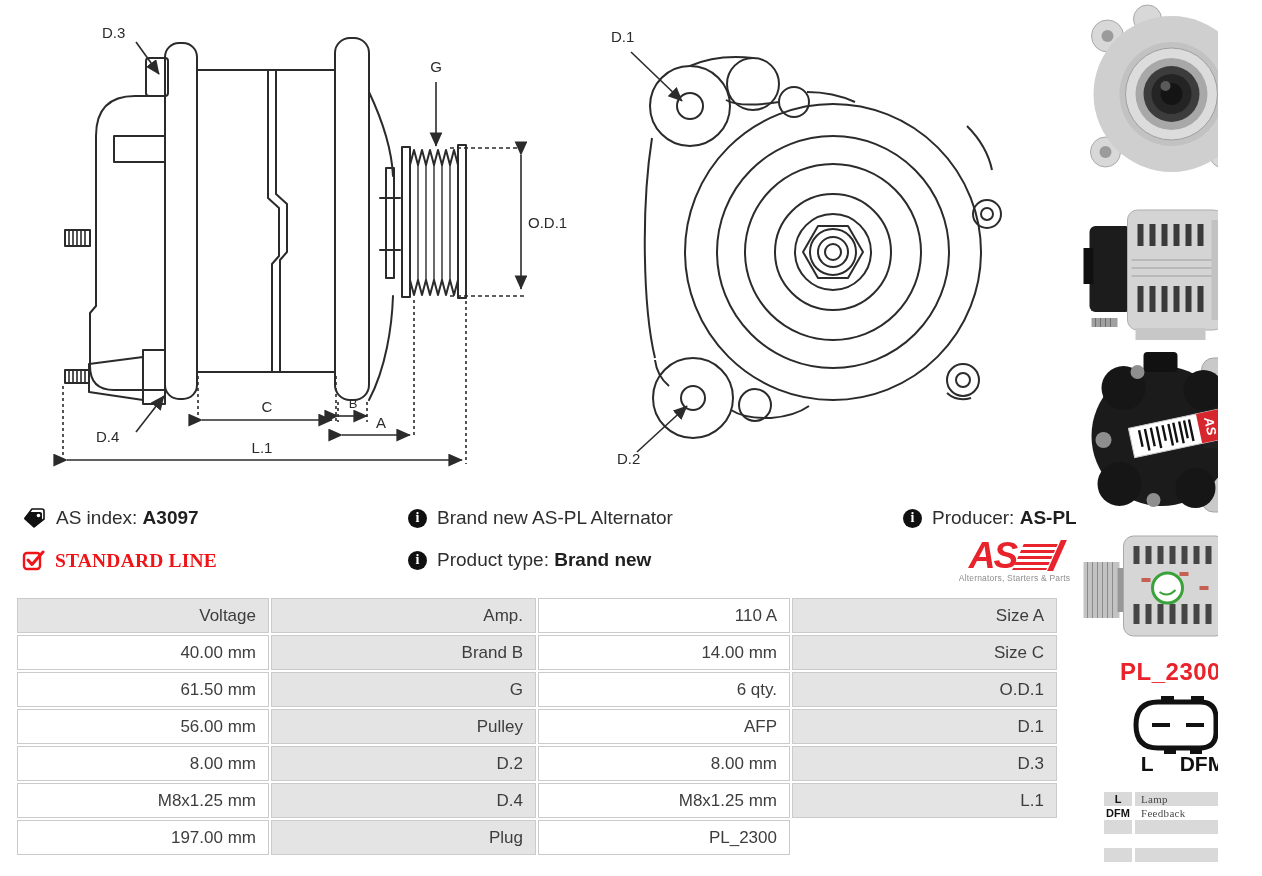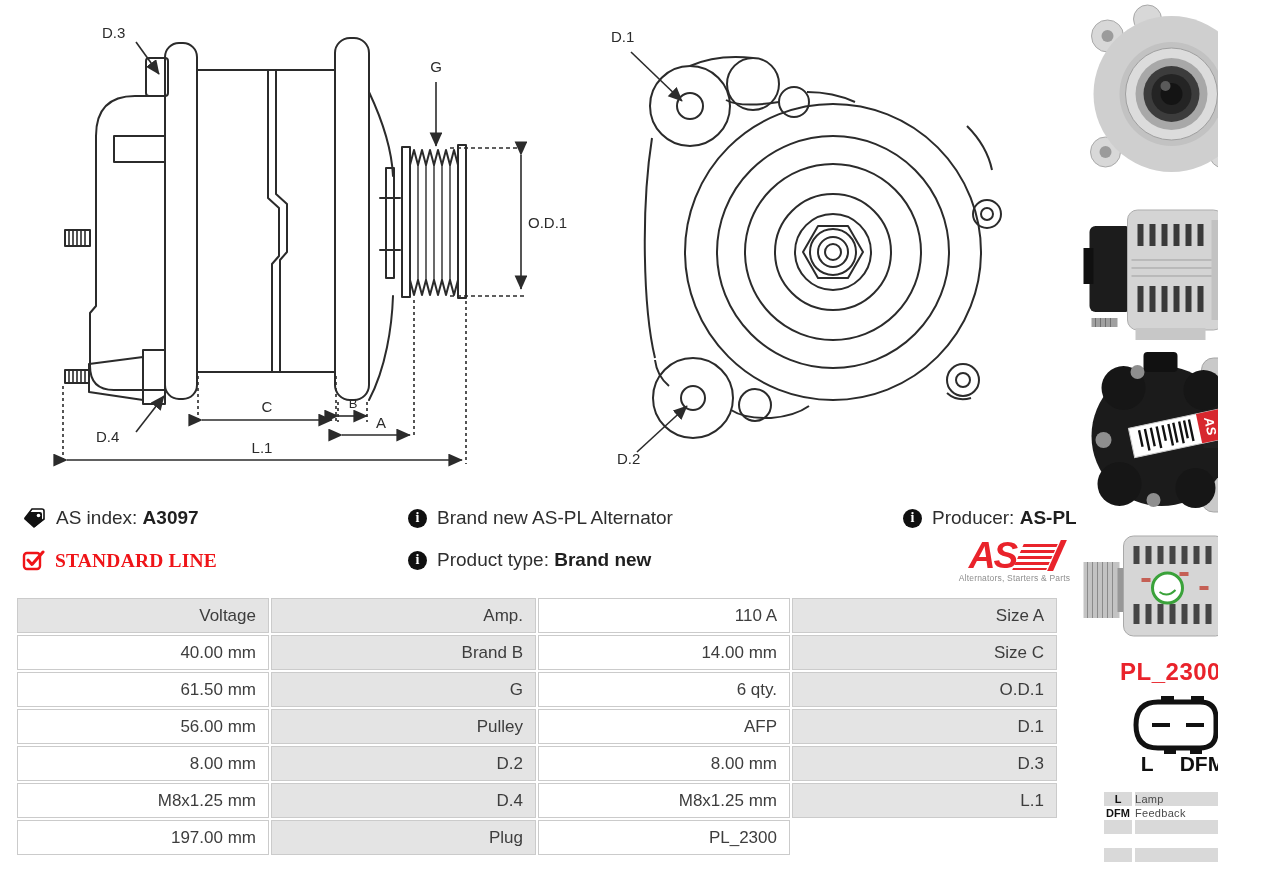--- a/index.html
+++ b/index.html
@@ -33,21 +33,21 @@
   .cell.lbl{background:#e4e4e4;}
 
   
   .plugname{position:absolute;left:1098px;top:658px;width:145px;text-align:center;
             color:#e9232b;font-weight:bold;font-size:24px;letter-spacing:.5px;}
   .pins{position:absolute;left:1128px;top:752px;width:110px;display:flex;justify-content:center;gap:26px;
         font-weight:bold;font-size:21px;color:#101010;}
   .legend{position:absolute;left:1104px;top:792px;display:grid;grid-template-columns:28px 106px;
           grid-auto-rows:14px;column-gap:3px;row-gap:0;font-size:11px;}
   .legend .k{display:flex;align-items:center;justify-content:center;font-weight:bold;color:#111;}
-  .legend .v{display:flex;align-items:center;color:#4a4a4a;letter-spacing:.3px;}
+  .legend .v{display:flex;align-items:center;padding-left:6px;color:#4a4a4a;letter-spacing:.3px;font-family:Liberation Serif, serif;}
   .legend .g{background:#d9d9d9;}
 </style>
 </head>
 <body>
 
 <div class="page">
 
   <svg class="abs" style="left:40px;top:8px" width="535" height="462" viewBox="0 0 535 462">
     <defs>
       <marker id="ma" markerWidth="11" markerHeight="9" refX="8.5" refY="4" orient="auto">

